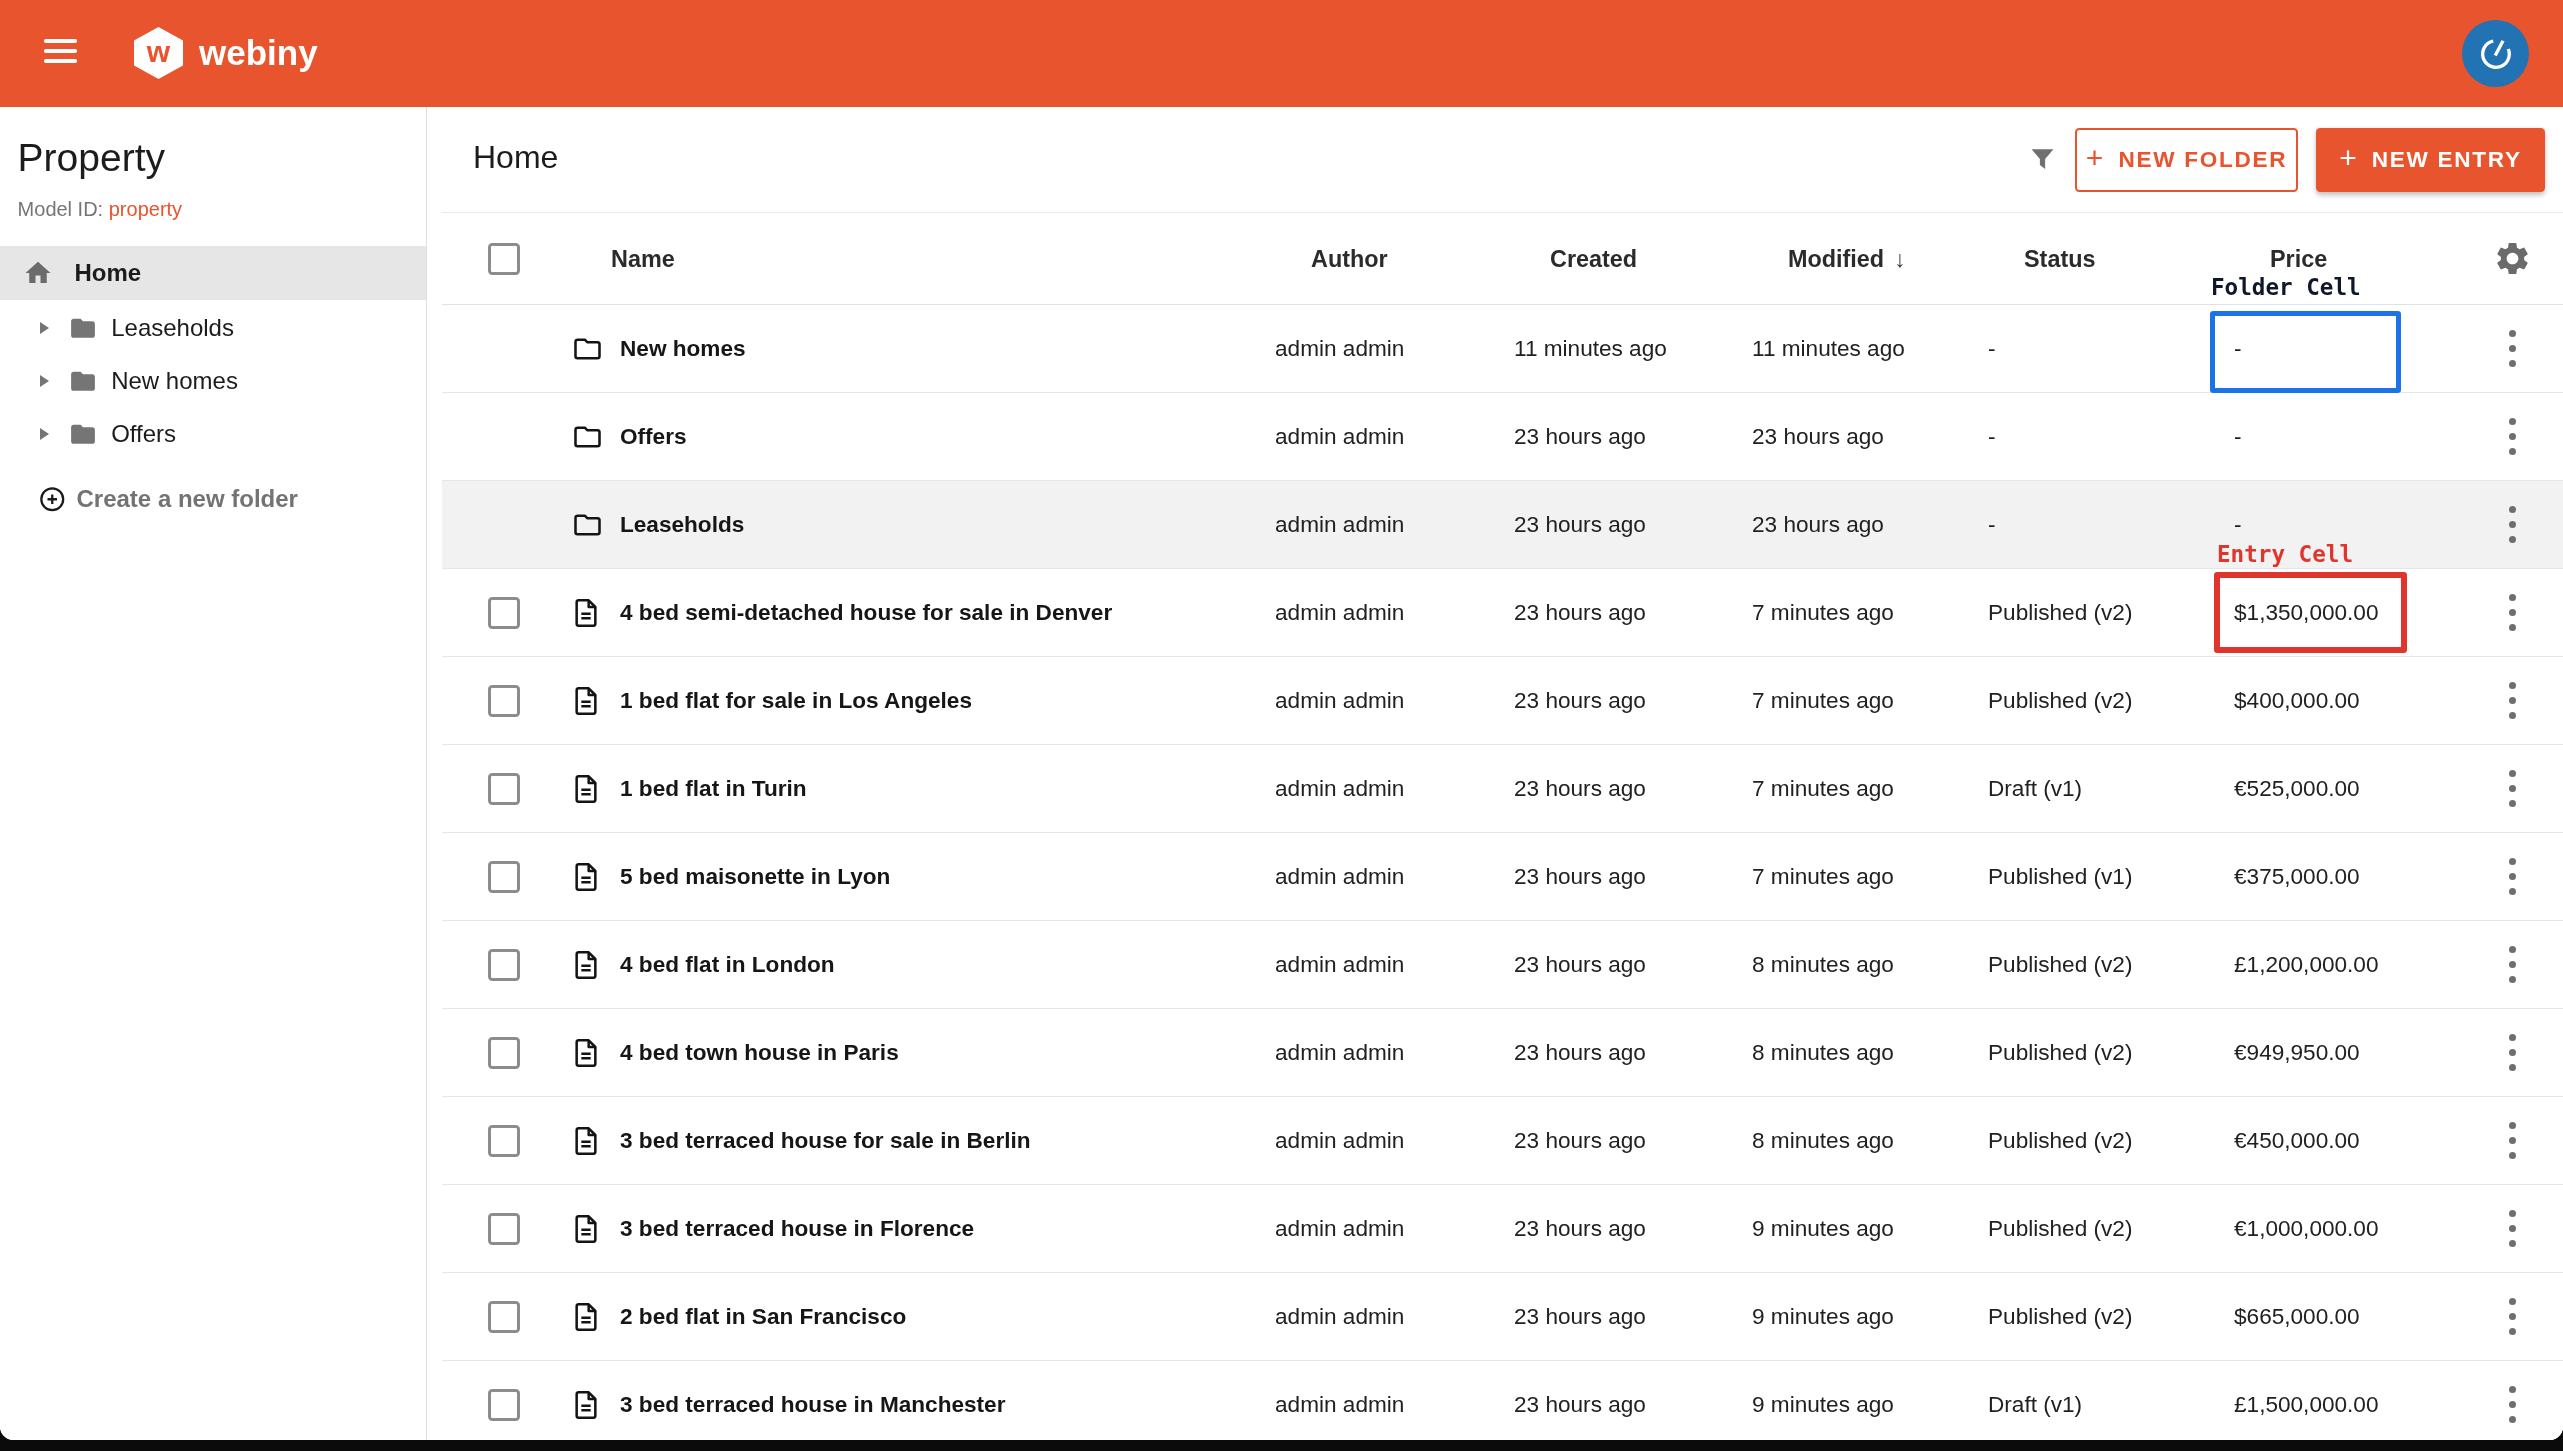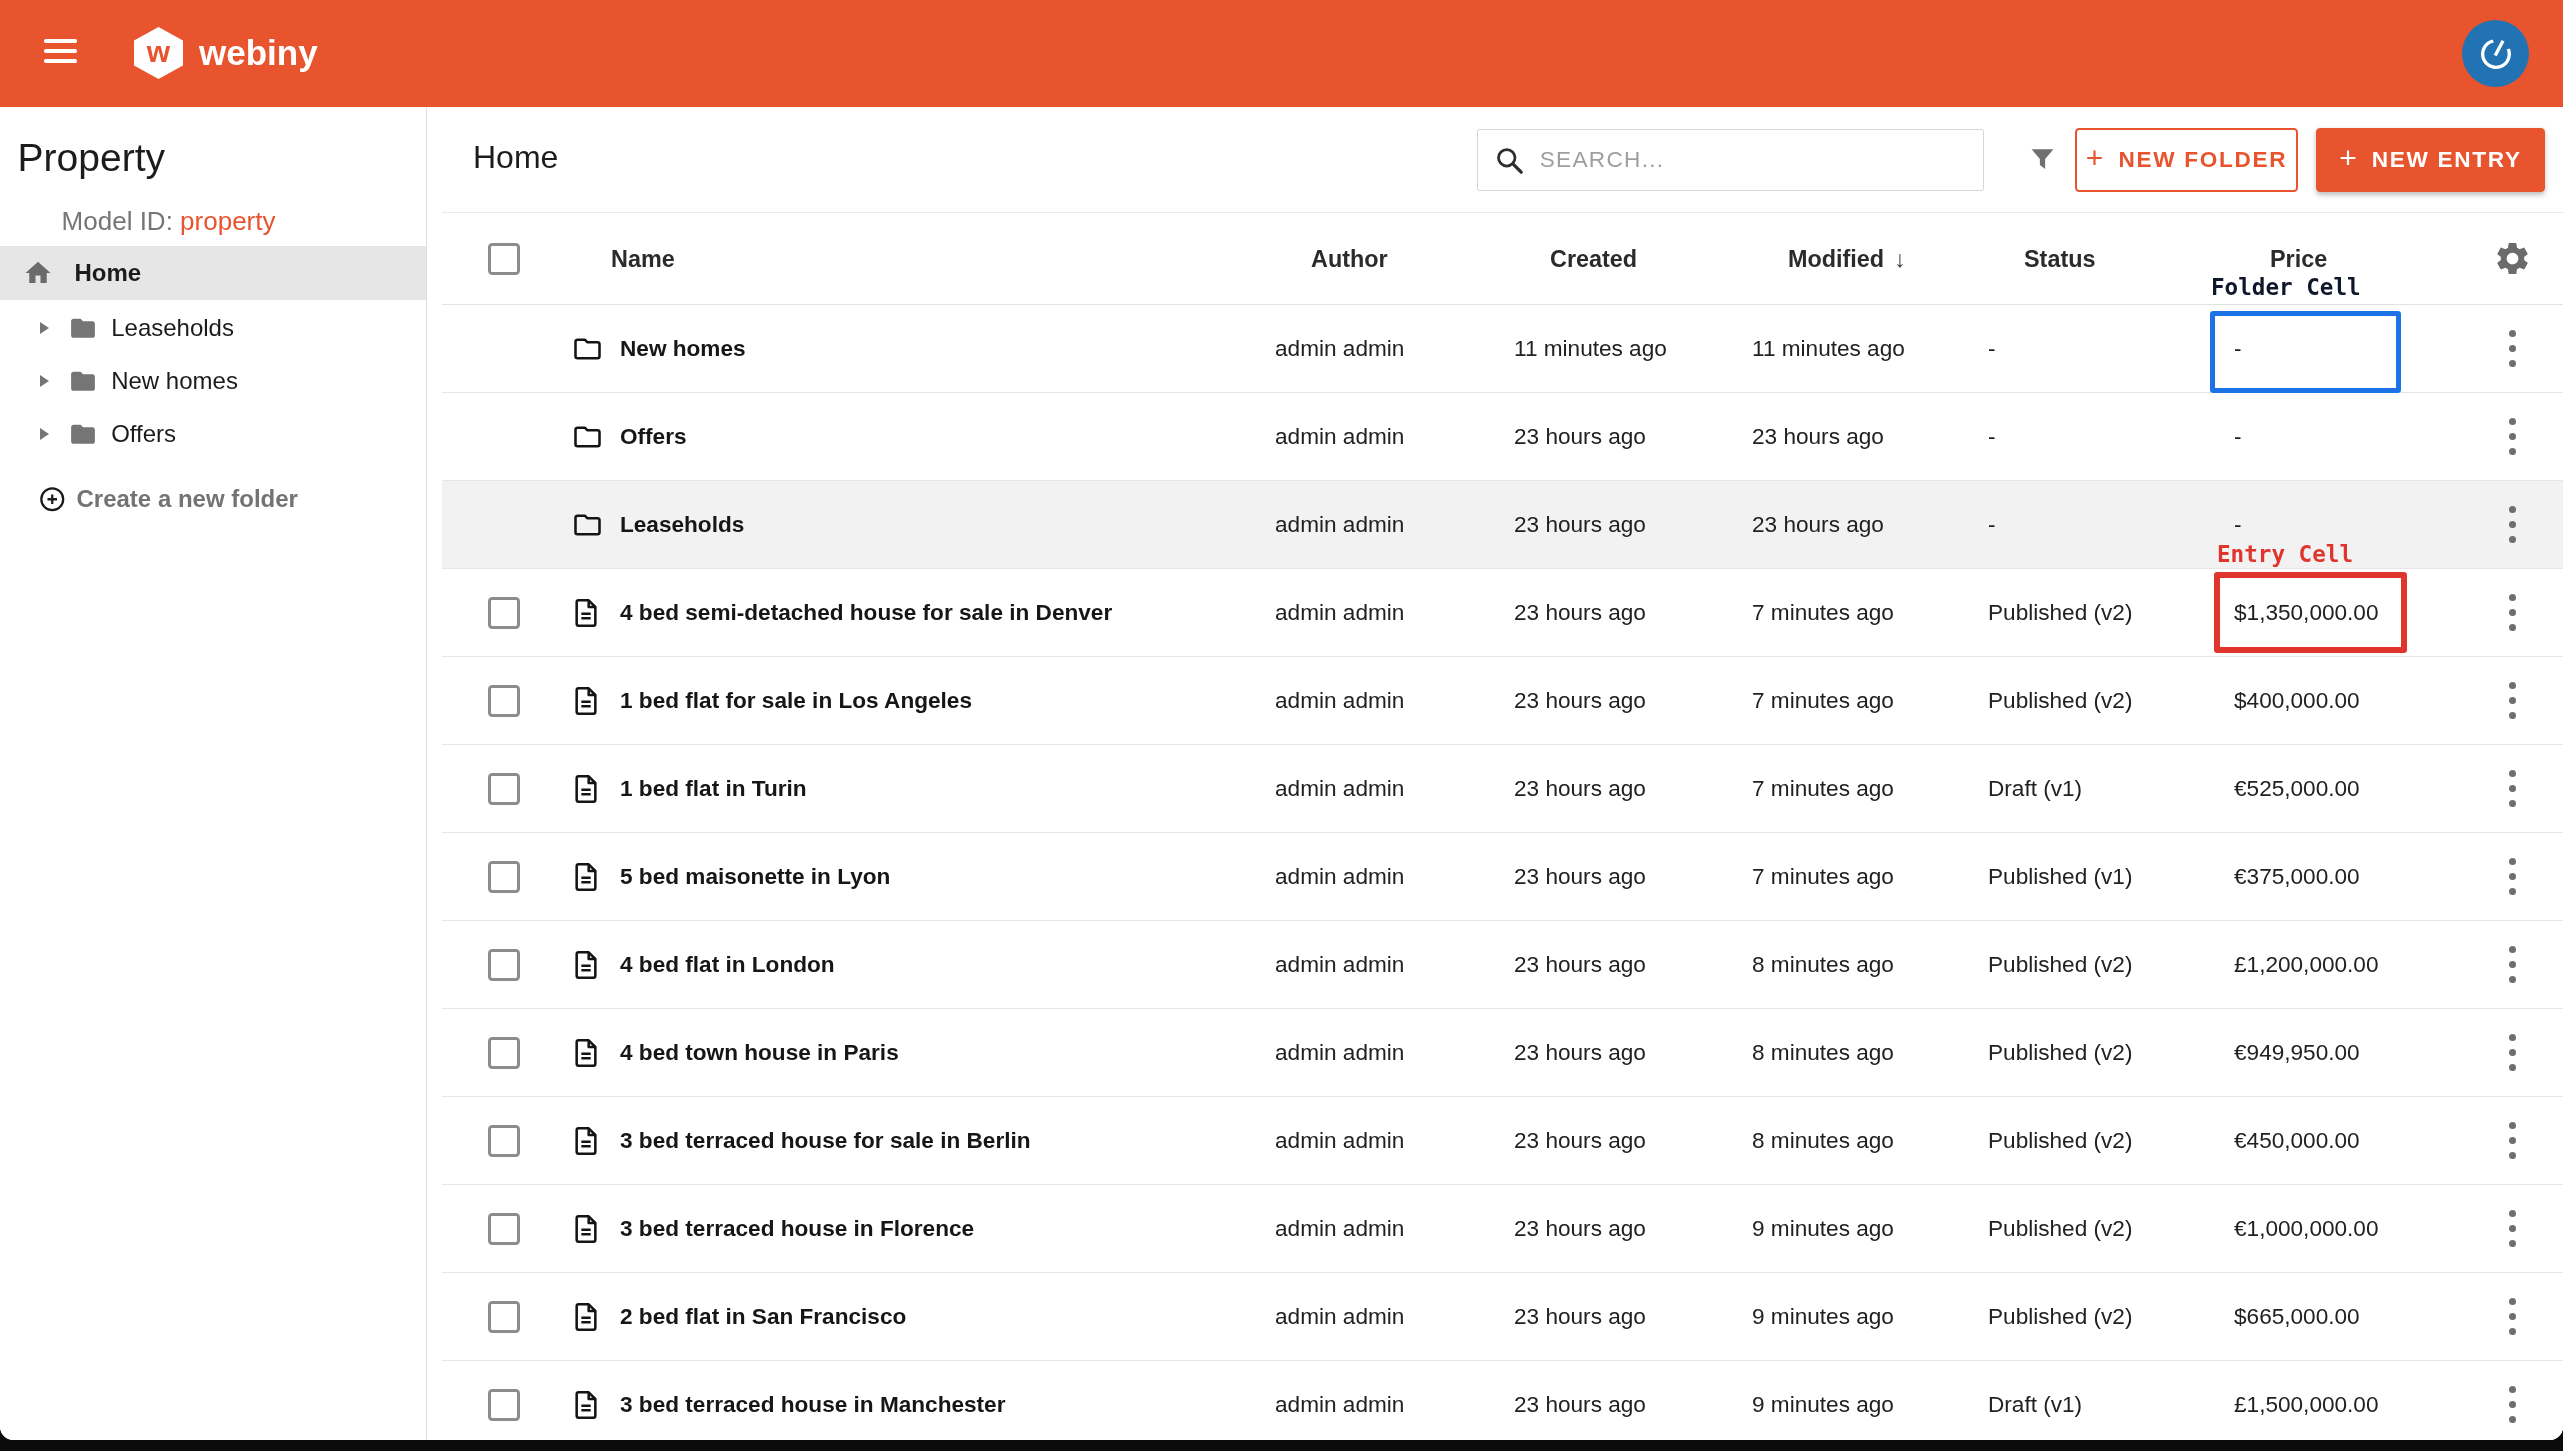--- a/index.html
+++ b/index.html
@@ -22,21 +22,21 @@
   .avatar { position:absolute; right:34px; top:20px; width:67px; height:67px; border-radius:50%;
             background:#2173B4; display:flex; align-items:center; justify-content:center; cursor:pointer; }
 
   
   .shell { position:absolute; top:107px; left:0; right:0; bottom:0; display:flex;gap:15px; }
   .sidebar { position:relative; width:427px; background:#fff; border-right:1.7px solid #E0E0E0; flex:none; }
   .main { position:relative; flex:1; background:#fff; }
 
   
   .model-title { position:absolute; left:17.6px; top:28.5px; font-size:39px; color:#1c1c1c; }
-  .model-id { position:absolute; left:17.6px; top:99px; font-size:26px; color:#757575;margin-left:44px; }
+  .model-id { position:absolute; left:17.6px; top:91px; font-size:20px; color:#757575; }
   .model-id b { color:#E7542D; font-weight:400; }
   .nav { position:absolute; top:139px; left:0; right:0; }
   .nav-home { height:54px; background:#E6E6E6; display:flex; align-items:center; cursor:pointer; }
   .nav-home svg { margin-left:23.4px; }
   .nav-home .lbl { margin-left:21px; font-size:24px; font-weight:600; color:#1c1c1c; }
   .tree { margin-top:1.7px; }
   .tree-item { height:53px; display:flex; align-items:center; cursor:pointer; }
   .chev { width:0; height:0; border-top:6.7px solid transparent; border-bottom:6.7px solid transparent;
           border-left:9.2px solid #757575; margin-left:40px; }
   .tree-item svg { margin-left:17.6px; }
@@ -169,27 +169,20 @@
           <span class="lbl">Create a new folder</span>
         </div>
       </nav>
     </aside>
 
     <section class="main">
 
       <div class="toolbar">
         <div class="page-title">Home</div>
 
-        <div class="searchbox">
-          <svg width="33" height="33" viewBox="0 0 24 24">
-            <circle cx="10" cy="10" r="6" fill="none" stroke="#2e2e2e" stroke-width="2"></circle>
-            <path d="M14.5 14.5L20.5 20.5" stroke="#2e2e2e" stroke-width="2.4" stroke-linecap="round"></path>
-          </svg>
-          <input type="text" placeholder="SEARCH..." style="">
-        </div>
 
         <div class="filter-btn">
           <svg width="35" height="35" viewBox="0 0 24 24">
             <path fill="#707070" d="M4.5 5h15l-5.7 6.6v6.9l-3.6-2.7v-4.2z"></path>
           </svg>
         </div>
 
         <button class="btn btn-outline">
           <span class="plus">+</span>
           <span>NEW FOLDER</span>

